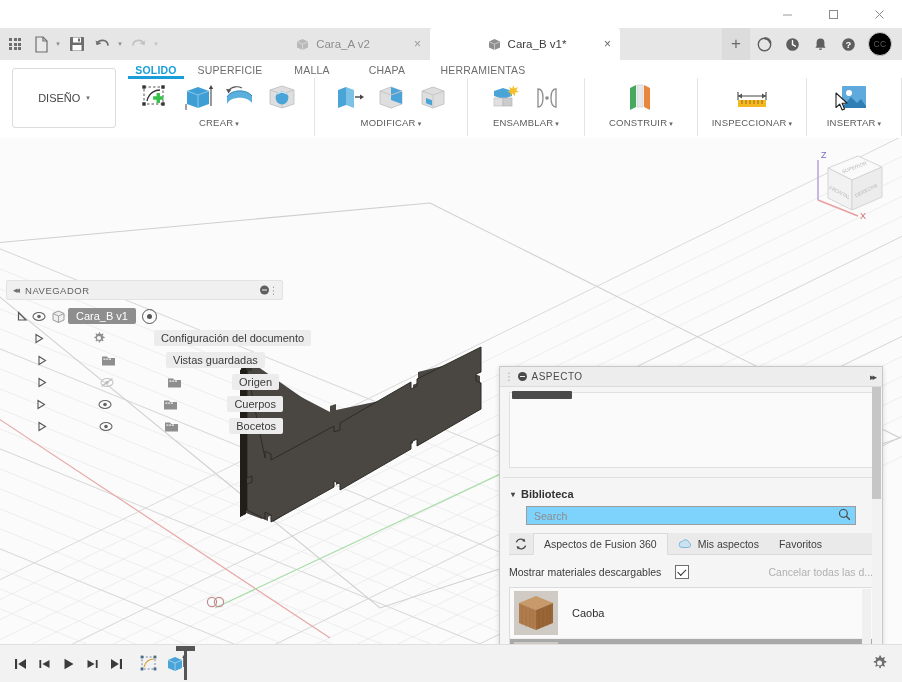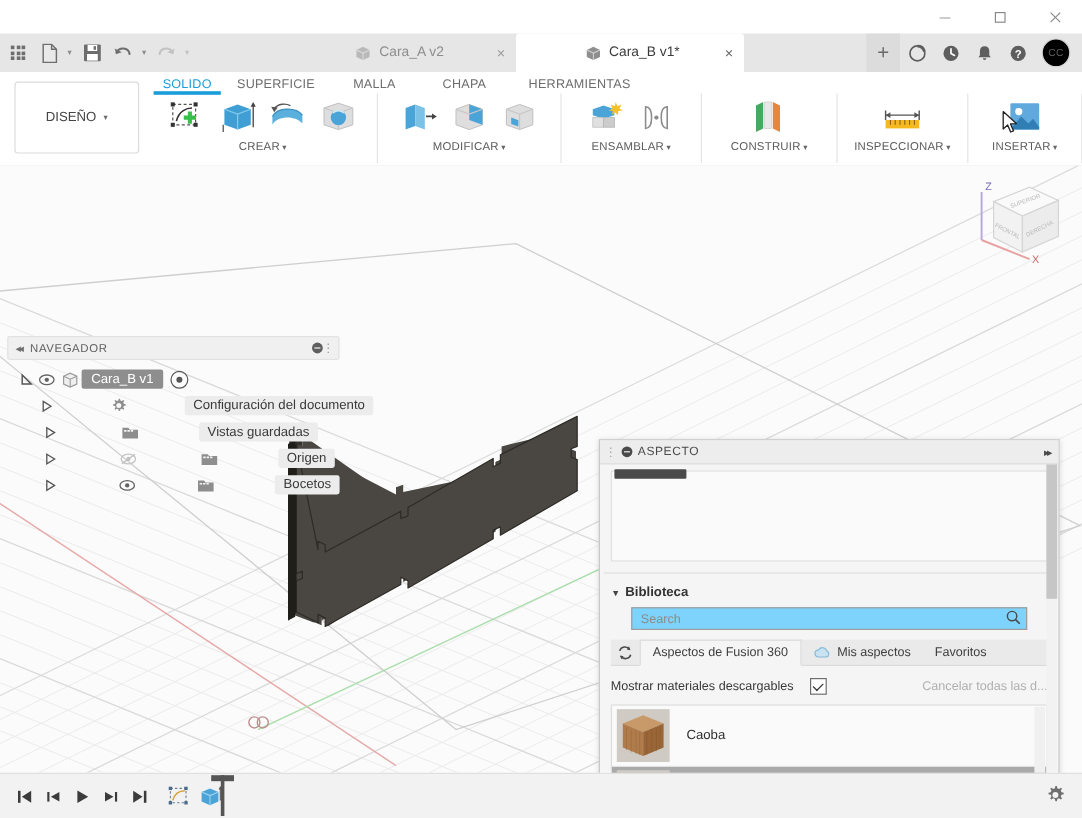--- a/index.html
+++ b/index.html
@@ -159,21 +159,21 @@
     height: 18px;
     display: flex;
   }
   .rtab {
     font-size: 10.5px;
     color: #6d6d6d;
     padding: 4px 0 0 0;
     text-align: center;
     letter-spacing: .2px;
   }
-  .rtab.active { color: #1a9ed9; }
+  .rtab.active { color: #1a9ed9; font-weight: bold; }
 
   .ribbon-groups {
     position: absolute;
     left: 124px; top: 18px;
     height: 60px;
     display: flex;
     align-items: flex-start;
   }
   .rgroup {
     height: 58px;
@@ -1018,20 +1018,40 @@
           </span>
           <span class="folder">
             <svg width="15" height="13" viewBox="0 0 15 13">
                 <path d="M1 2.5 h5 l1.3 1.6 h6.7 v7.4 h-13 Z" fill="#8e8e8e"></path>
                 <path d="M2.4 4.4 h2 v1.4 h-2 Z M5.2 4.4 h2 v1.4 h-2 Z M8 4.4 h2 v1.4 h-2 Z" fill="#f4f4f4"></path>
               </svg>
           </span>
           <span class="nlabel">Origen</span>
         </div>
 
+        <div class="nav-row child">
+          <span class="twisty">
+            <svg width="10" height="11" viewBox="0 0 10 11">
+                <path d="M2 1.5 L8.5 5.5 L2 9.5 Z" fill="none" stroke="#555" stroke-width="1.1"></path>
+              </svg>
+          </span>
+          <span class="eye">
+            <svg width="14" height="11" viewBox="0 0 14 11">
+                <ellipse cx="7" cy="5.5" rx="6" ry="4" fill="none" stroke="#636363" stroke-width="1.1"></ellipse>
+                <circle cx="7" cy="5.5" r="1.8" fill="#636363"></circle>
+              </svg>
+          </span>
+          <span class="folder">
+            <svg width="15" height="13" viewBox="0 0 15 13">
+                <path d="M1 2.5 h5 l1.3 1.6 h6.7 v7.4 h-13 Z" fill="#8e8e8e"></path>
+                <path d="M2.4 4.4 h2 v1.4 h-2 Z M5.2 4.4 h2 v1.4 h-2 Z M8 4.4 h2 v1.4 h-2 Z" fill="#f4f4f4"></path>
+              </svg>
+          </span>
+          <span class="nlabel">Cuerpos</span>
+        </div>
 
         <div class="nav-row child">
           <span class="twisty">
             <svg width="10" height="11" viewBox="0 0 10 11">
                 <path d="M2 1.5 L8.5 5.5 L2 9.5 Z" fill="none" stroke="#555" stroke-width="1.1"></path>
               </svg>
           </span>
           <span class="eye">
             <svg width="14" height="11" viewBox="0 0 14 11">
                 <ellipse cx="7" cy="5.5" rx="6" ry="4" fill="none" stroke="#636363" stroke-width="1.1"></ellipse>

